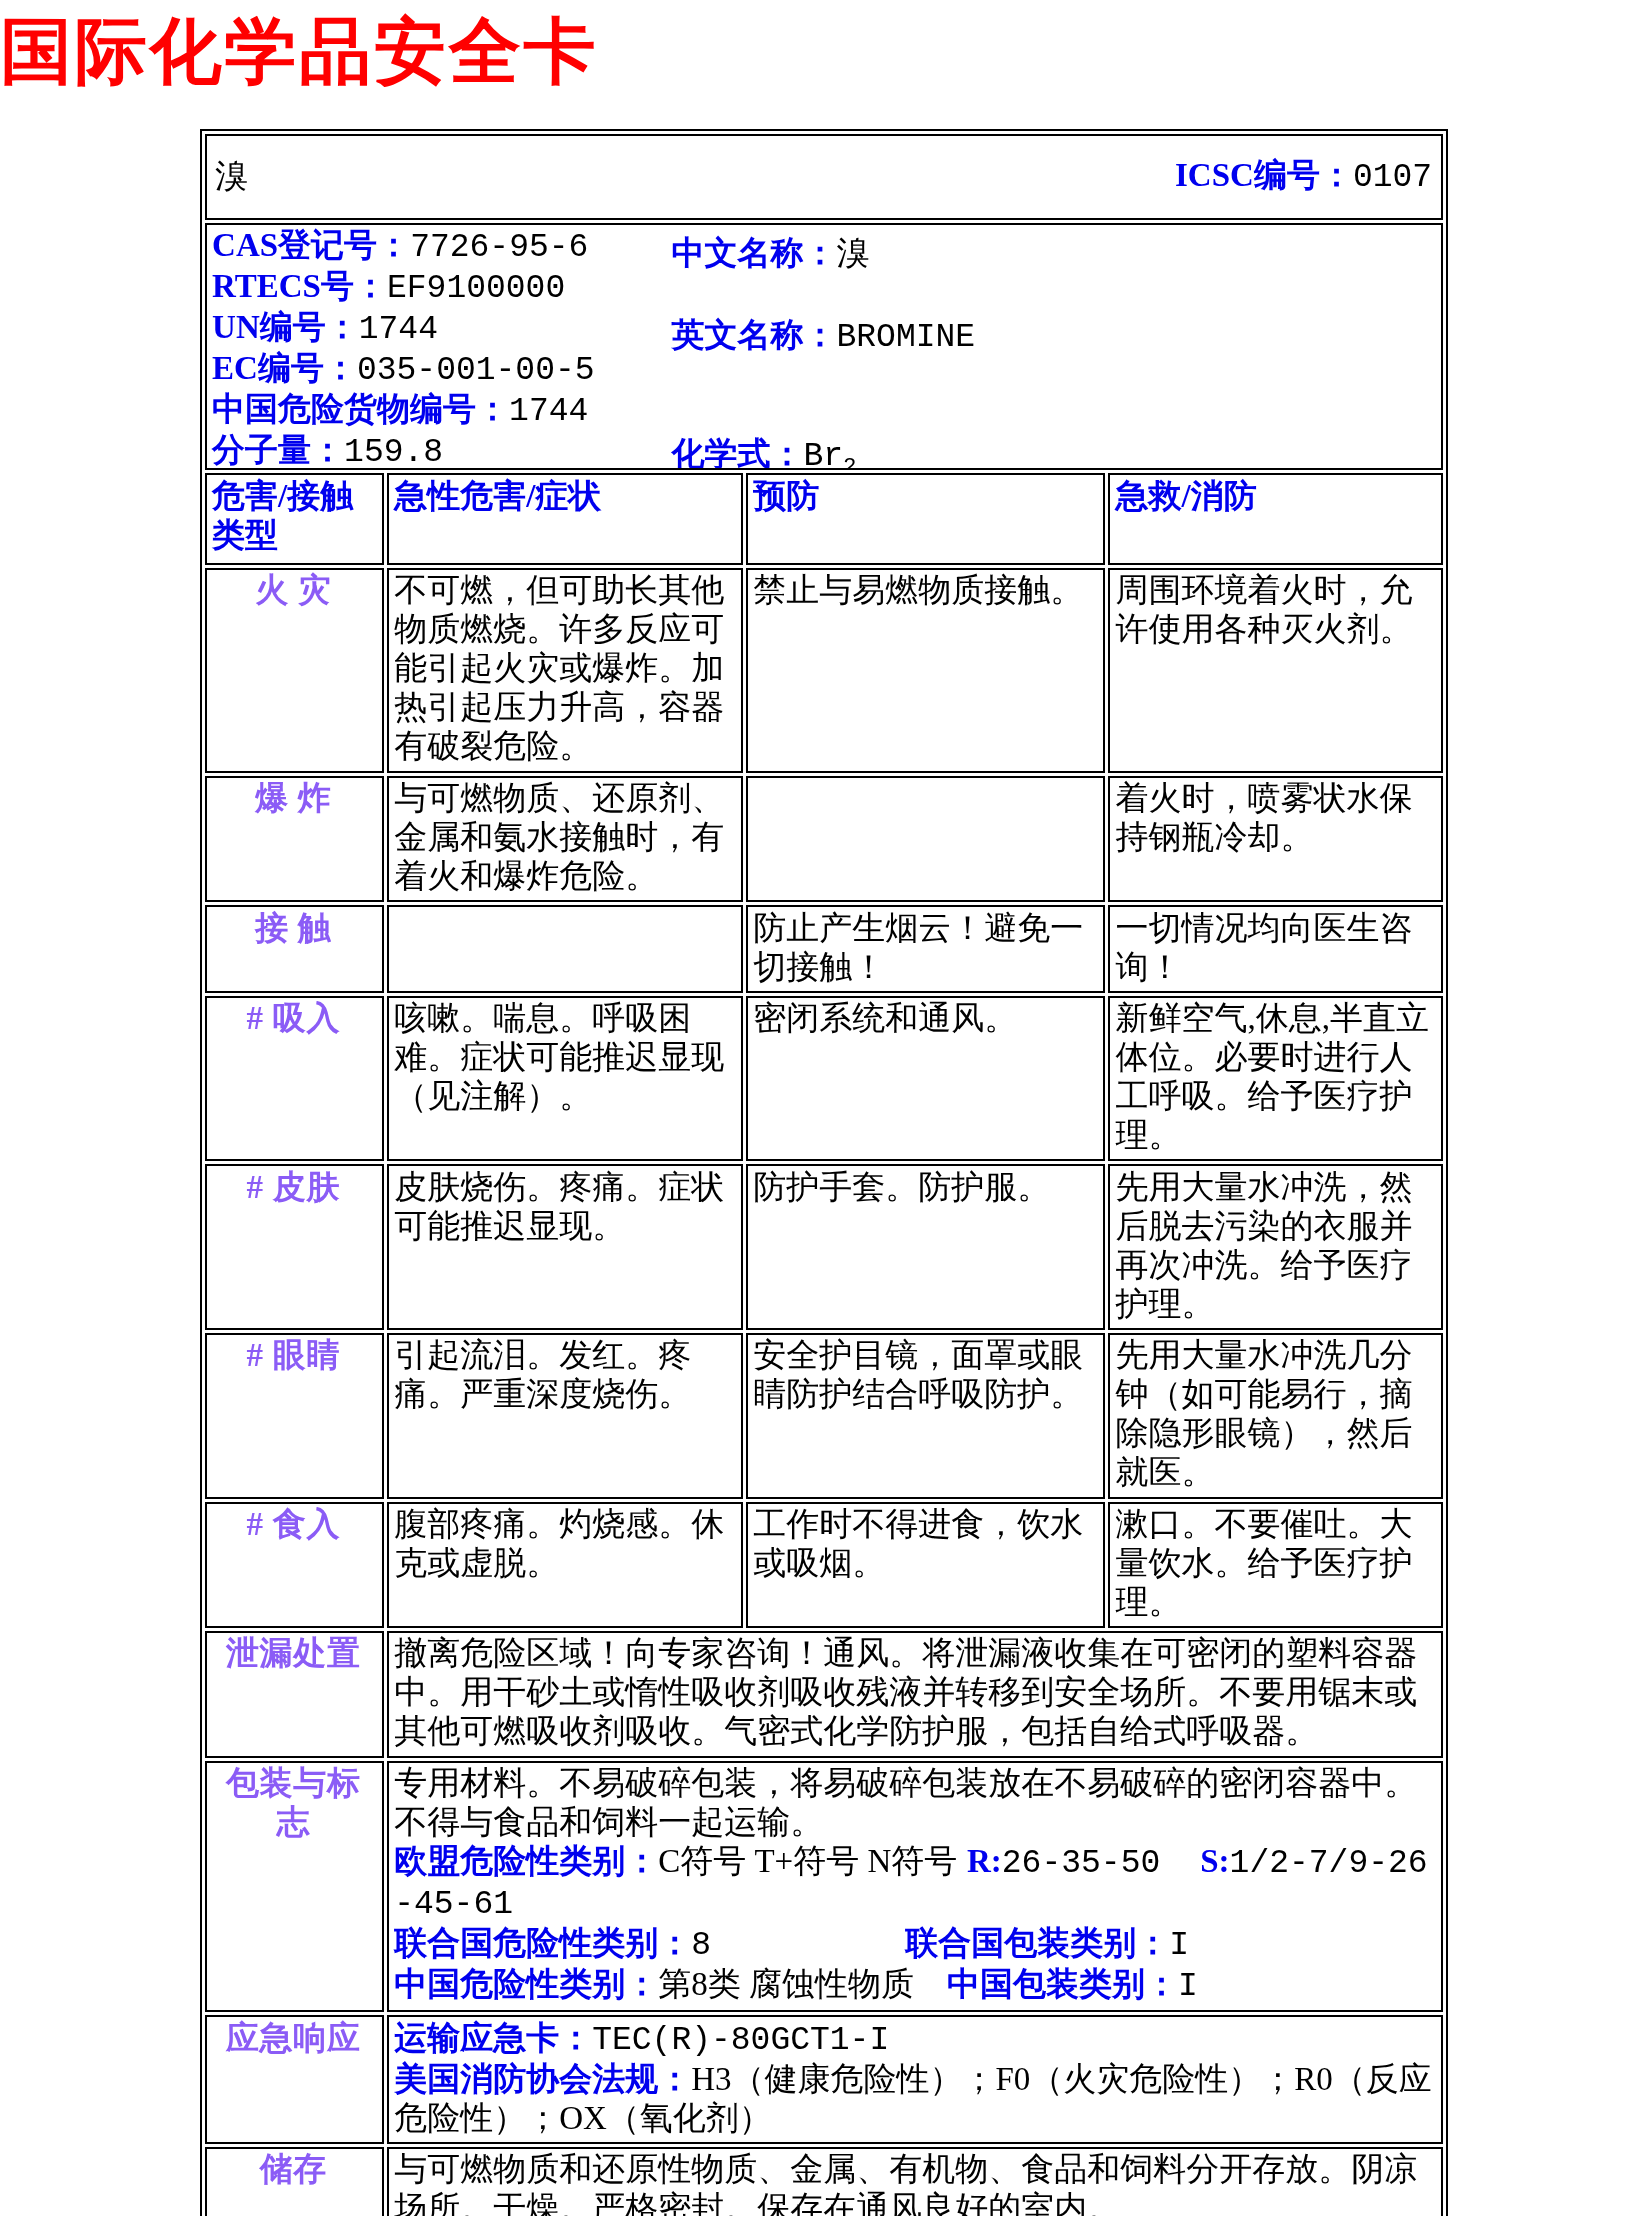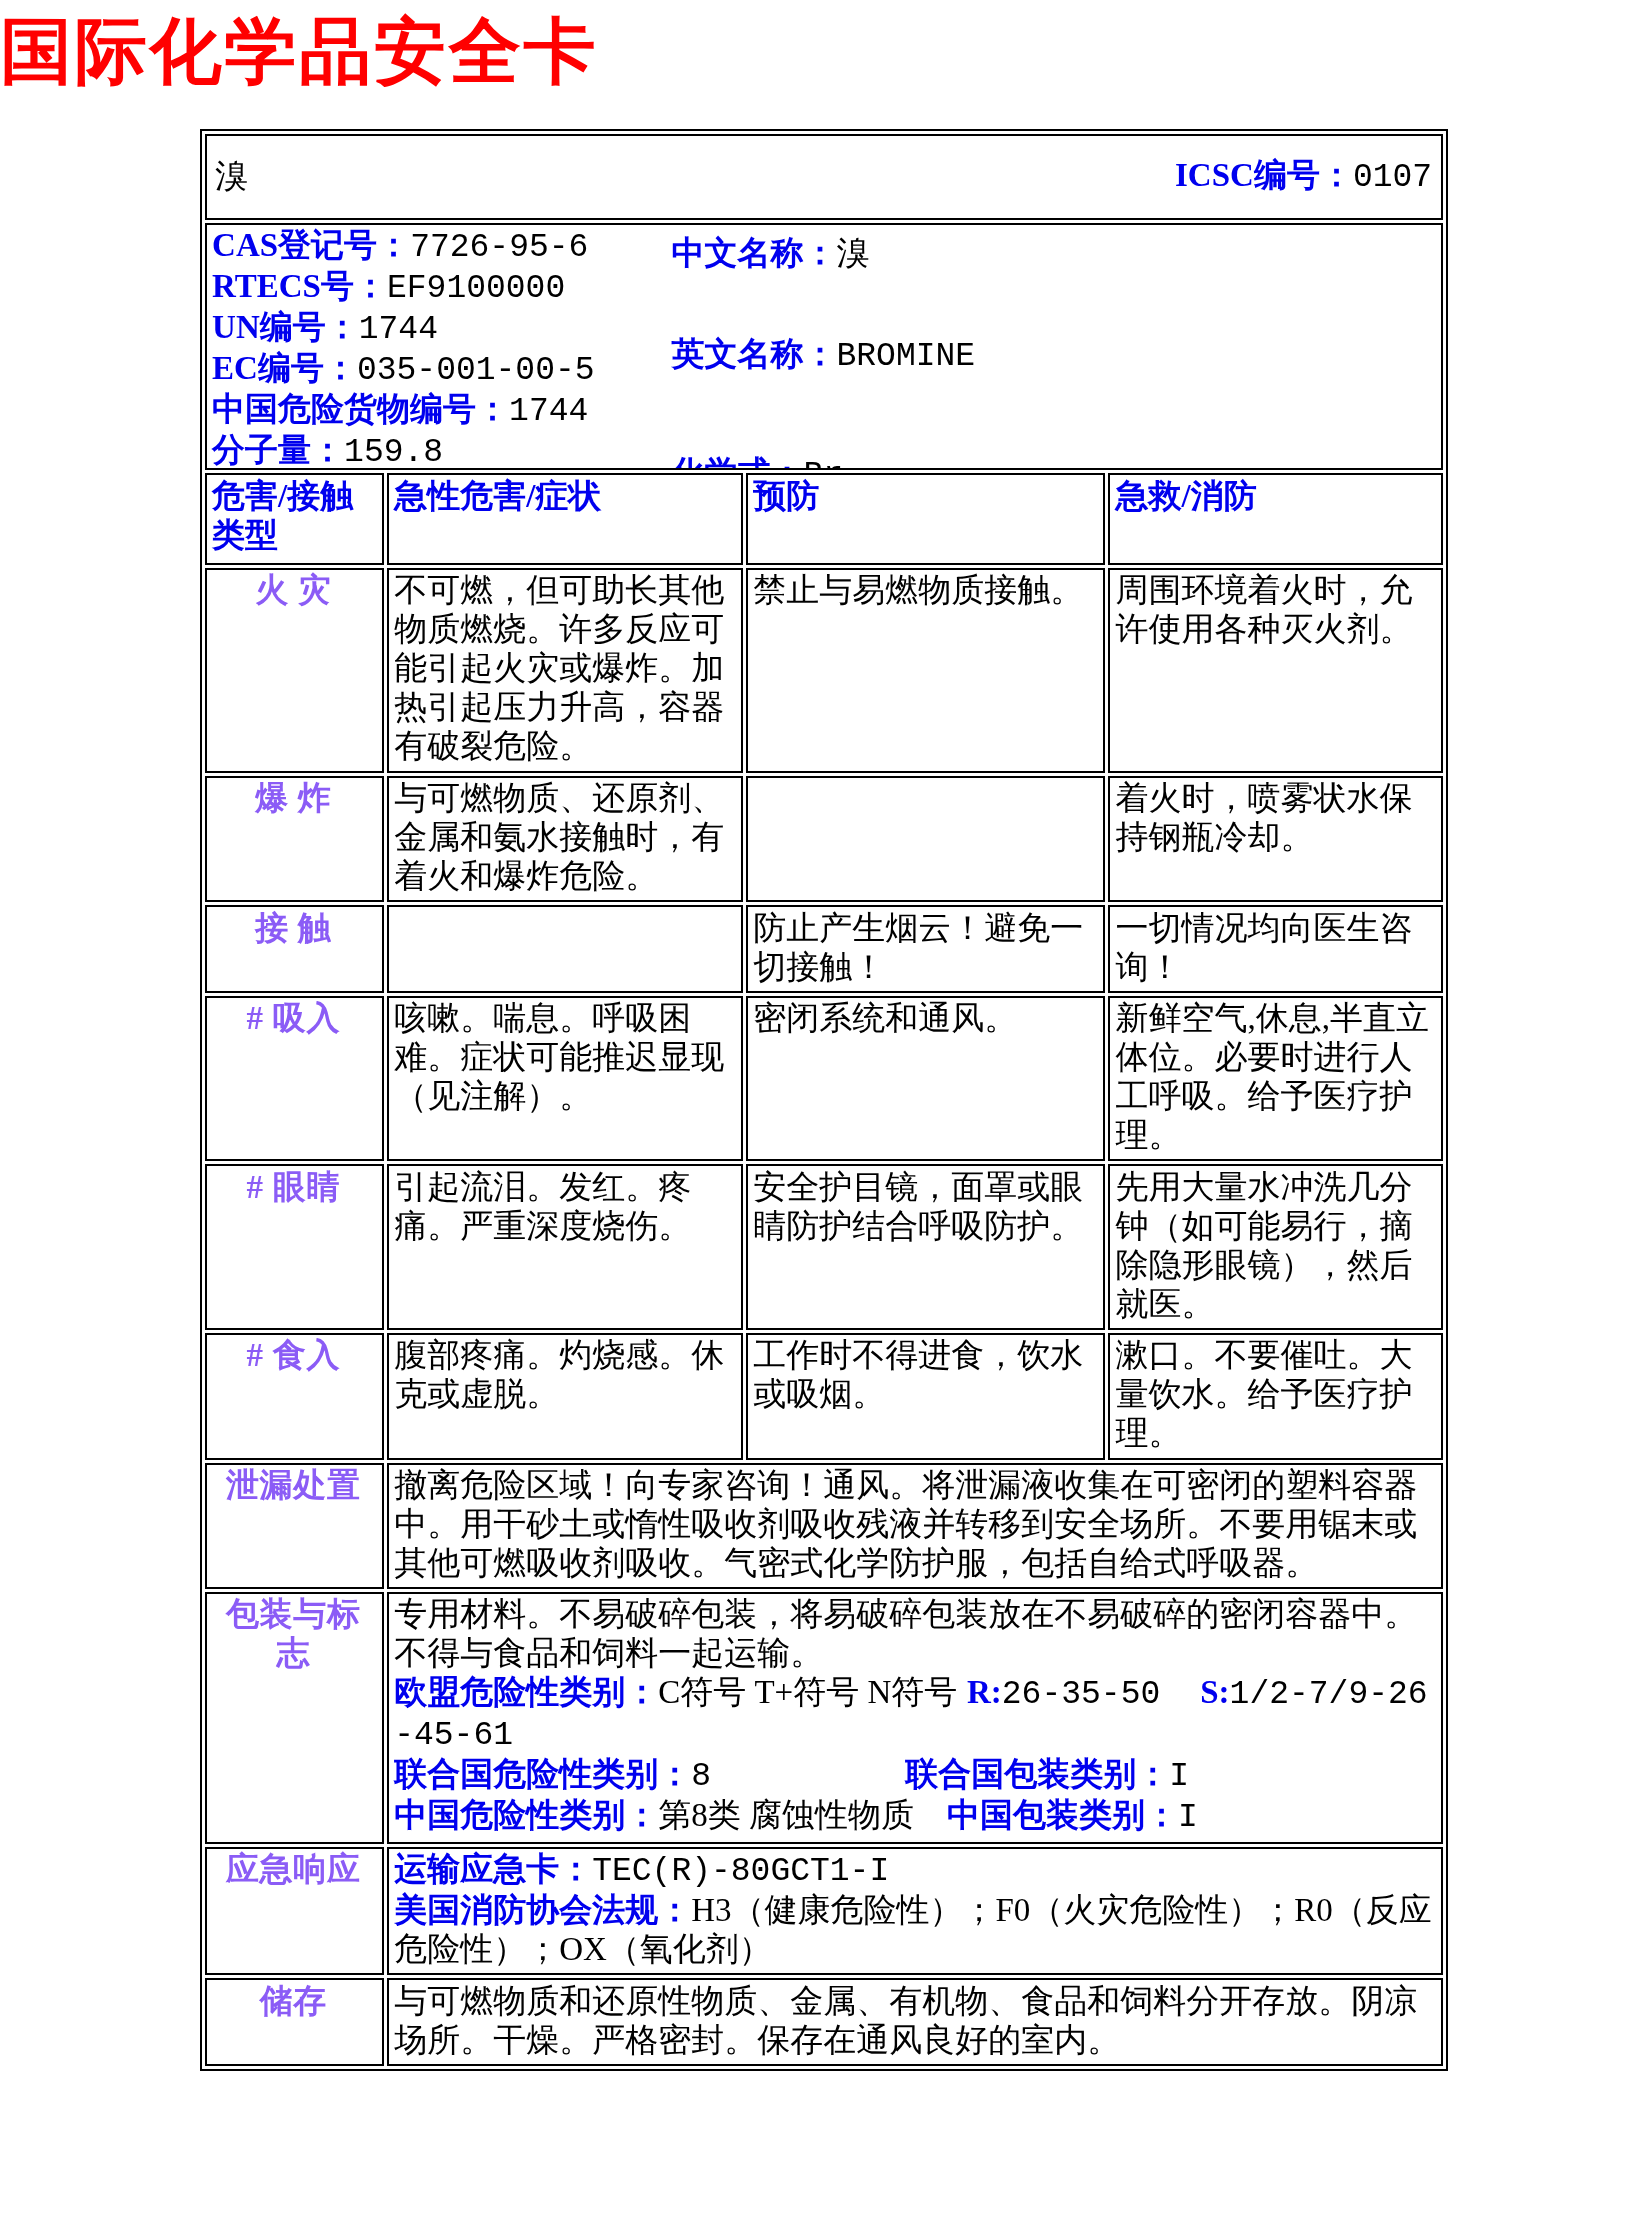--- a/index.html
+++ b/index.html
@@ -98,21 +98,21 @@
     flex-direction: column;
     height: 234px;
     width: 459px;
   }
   .info-line { white-space: nowrap; }
   .info-right {
     position: absolute;
     left: 465px;
     top: 9px;
   }
-  .info-right .ir-en { margin-top: 62px; }
+  .info-right .ir-en { margin-top: 43px; }
   .info-right .ir-formula { margin-top: 78px; }
   sub { font-size: 68%; }
 
   
   .pair-un { display: inline-block; min-width: 511px; }
   .pair-cn { display: inline-block; min-width: 0; }
   .gap-cn { display: inline-block; width: 33px; }
   .r-part { margin-left: 9.7px; }
   .s-part { margin-left: 40px; }
 </style>
@@ -205,20 +205,26 @@
     <td>一切情况均向医生咨询！</td>
   </tr>
 
   <tr class="r-inhalation">
     <td class="hazard-cell"># 吸入</td>
     <td>咳嗽。喘息。呼吸困难。症状可能推迟显现（见注解）。</td>
     <td>密闭系统和通风。</td>
     <td>新鲜空气,休息,半直立体位。必要时进行人工呼吸。给予医疗护理。</td>
   </tr>
 
+  <tr class="r-skin">
+    <td class="hazard-cell"># 皮肤</td>
+    <td>皮肤烧伤。疼痛。症状可能推迟显现。</td>
+    <td>防护手套。防护服。</td>
+    <td>先用大量水冲洗，然后脱去污染的衣服并再次冲洗。给予医疗护理。</td>
+  </tr>
 
   <tr class="r-eyes">
     <td class="hazard-cell"># 眼睛</td>
     <td>引起流泪。发红。疼痛。严重深度烧伤。</td>
     <td>安全护目镜，面罩或眼睛防护结合呼吸防护。</td>
     <td>先用大量水冲洗几分钟（如可能易行，摘除隐形眼镜），然后就医。</td>
   </tr>
 
   <tr class="r-ingestion">
     <td class="hazard-cell"># 食入</td>

